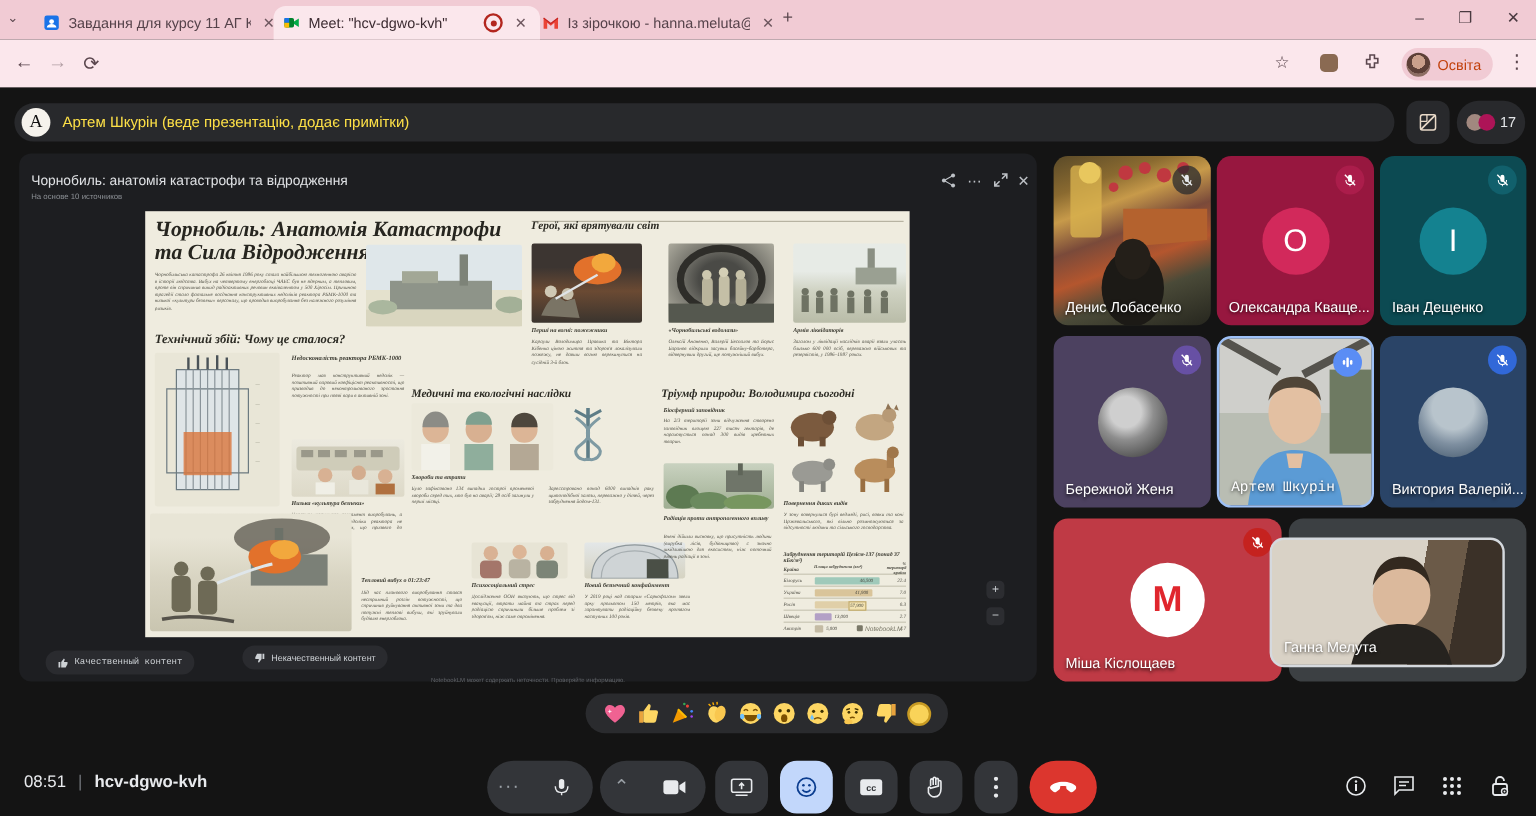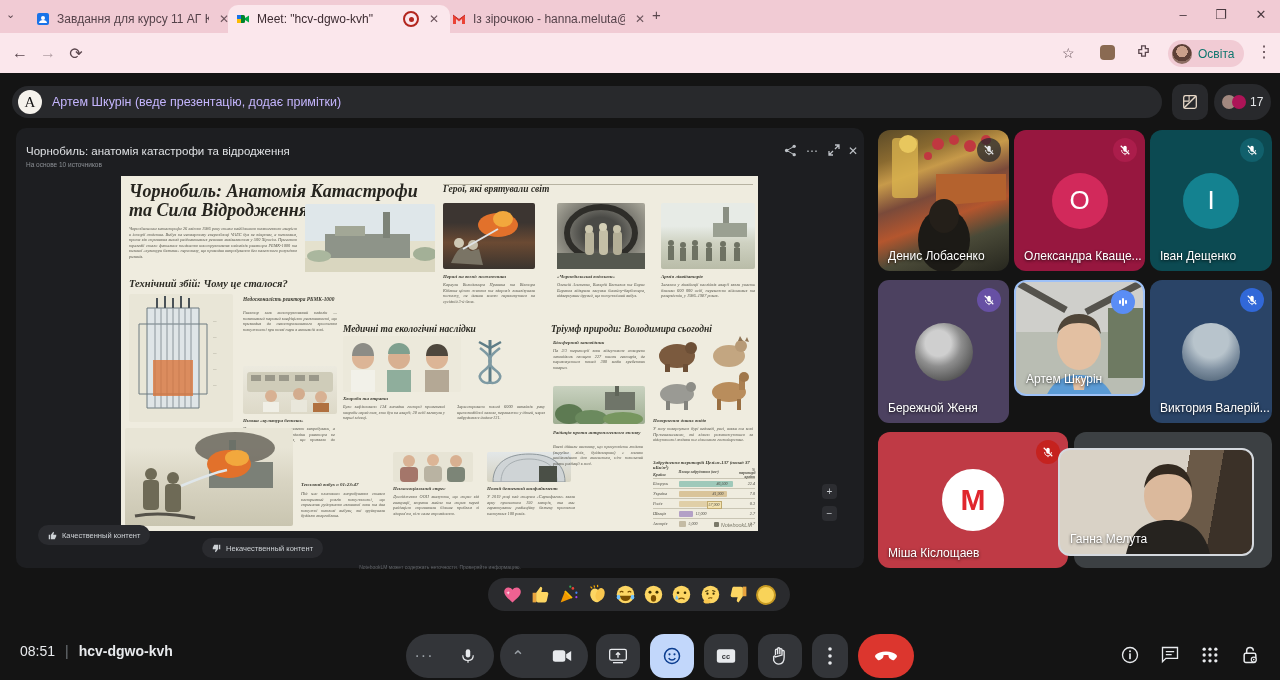--- a/index.html
+++ b/index.html
@@ -18,28 +18,28 @@
   .navic{color:#5b474e;font-size:16px;width:28px;text-align:center;}
   #omnibox{left:96px;top:40px;width:962px;height:27px;border-radius:14px;background:#f1cbd4;
     display:flex;align-items:center;gap:8px;padding:0 12px;box-sizing:border-box;}
   #omni-ic{width:16px;height:16px;border-radius:50%;background:#7c1f3a;display:flex;align-items:center;justify-content:center;}
   #omni-ic div{width:8px;height:6px;border:1px solid #fff;border-radius:1px;}
   #url{font-size:12.5px;color:#47333a;}
   .ricon{color:#5b474e;font-size:14px;}
   #profile-chip{height:27px;border-radius:14px;background:#f1cbd4;display:flex;align-items:center;gap:6px;padding:0 10px 0 4px;}
   #profile-chip .pav{width:20px;height:20px;border-radius:50%;
     background:radial-gradient(circle at 50% 38%,#caa08b 0 35%,#5d4037 36% 60%,#8d6e63 61% 100%);}
-  #profile-chip span{font-size:12px;color:#0f766e;text-align:right;}
+  #profile-chip span{font-size:12px;color:#c2410c;text-align:right;}
   
   #meet{left:0;top:73px;width:1280px;height:607px;background:#141414;}
   #banner{left:12px;top:13px;width:1150px;height:32px;border-radius:16px;background:#28292c;
     display:flex;align-items:center;gap:10px;padding:0 6px;box-sizing:border-box;}
   #banner .bav{width:24px;height:24px;border-radius:50%;background:#f5f2ec;color:#111;
     font-family:"Liberation Serif",serif;font-size:15px;display:flex;align-items:center;justify-content:center;}
-  #banner .btxt{font-size:12.5px;color:#c4b5fd;text-align:center;}
+  #banner .btxt{font-size:12.5px;color:#fde047;text-align:center;}
   .hdrbtn{background:#28292c;border-radius:10px;display:flex;align-items:center;justify-content:center;}
   #count-pill{display:flex;align-items:center;gap:4px;padding:0 8px;border-radius:18px;background:#28292c;color:#e4e6e8;font-size:12px;}
   .mini-av{width:14px;height:14px;border-radius:50%;}
   
   #panel{left:16px;top:55px;width:848px;height:440px;border-radius:10px;background:#1d1e21;}
   #panel-title{left:10px;top:17px;font-size:11.5px;color:#dfe1e4;}
   #panel-sub{left:10px;top:33px;font-size:6.5px;color:#8d9196;}
   .pctl{color:#bdc1c6;font-size:12px;top:16px;}
   .fbpill{height:20px;border-radius:10px;background:#2a2b2f;display:flex;align-items:center;gap:5px;
     padding:0 10px;color:#cdd1d5;font-size:7.5px;}
@@ -446,21 +446,21 @@
                 <span class="ctv" style="left:10px;">5,000</span>
               </span>
             <span class="ctp">1.7</span>
           </div>
         </div>
         <div class="abs" style="right:6px;bottom:3px;font-size:5.5px;color:#7a7868;font-family:'Liberation Sans',sans-serif;">
           <span style="display:inline-block;width:5px;height:5px;background:#7a7868;border-radius:1px;margin-right:2px;"></span><span>NotebookLM</span>
         </div>
       </div>
 
-      <div class="abs fbpill" style="left:22px;top:397px;">
+      <div class="abs fbpill" style="left:22px;top:414px;font-family:Liberation Mono, monospace;">
         <svg width="9" height="9" viewBox="0 0 12 12">
             <path d="M1 5h2v6H1zM4 11h5l2-4V5H7l1-3-1-1-3 4z" fill="#cdd1d5"></path>
           </svg>
         <span>Качественный контент</span>
       </div>
       <div class="abs fbpill" style="left:186px;top:410px;">
         <svg width="9" height="9" viewBox="0 0 12 12">
             <path d="M11 7H9V1h2zM8 1H3L1 5v2h4L4 10l1 1 3-4z" fill="#cdd1d5"></path>
           </svg>
         <span>Некачественный контент</span>
@@ -522,22 +522,22 @@
       <div class="circ-av" style="width:58px;height:58px;background:radial-gradient(circle at 40% 35%,#cfcfcf 0 25%,#8e8e8e 45%,#4f4f4f 80%);"></div>
       <div class="micoff" style="background:#6750a4;">
         <svg width="12" height="12" viewBox="0 0 14 14">
             <rect x="5" y="2" width="4" height="7" rx="2" fill="#fff"></rect>
             <path d="M3 7c0 3 2 4.5 4 4.5S11 10 11 7M7 11.5V13" stroke="#fff" fill="none"></path>
             <path d="M2 2l10 10" stroke="#fff" stroke-width="1.4"></path>
           </svg>
       </div>
       <div class="pname">Бережной Женя</div>
     </div>
-    <div class="abs tile" style="left:1014px;top:207px;width:131px;height:116px;border:2.5px solid #9ec1f7;box-sizing:border-box;
-      background:linear-gradient(#cfcfcb 0 45%,#b9bdb3 45% 100%);">
+    <div class="abs tile" style="left:1014px;top:207px;width:131px;height:143px;border:2.5px solid #9ec1f7;box-sizing:border-box;
+      background:linear-gradient(#cfcfcb 0 45%,#b9bdb3 45% 100%);font-family:Liberation Mono, monospace;">
       <svg class="abs" style="left:0;top:0;" width="127" height="139" viewBox="0 0 127 139">
           <path d="M0 0l50 28M127 0L70 30" stroke="#55534d" stroke-width="7"></path>
           <rect x="92" y="26" width="35" height="70" fill="#6e7a62"></rect>
           <ellipse cx="63" cy="62" rx="22" ry="26" fill="#e3c0a2"></ellipse>
           <path d="M41 52c2-14 10-20 22-20s20 6 22 20c-6-8-12-11-22-11s-17 3-22 11z" fill="#4f4538"></path>
           <path d="M24 139c4-34 18-46 39-46s36 12 40 46z" fill="#5b9bd5"></path>
           <path d="M56 96h14l-2 12h-10z" fill="#e3c0a2"></path>
         </svg>
       <div class="micoff" style="background:#5a8df5;">
         <svg width="12" height="12" viewBox="0 0 12 12">

